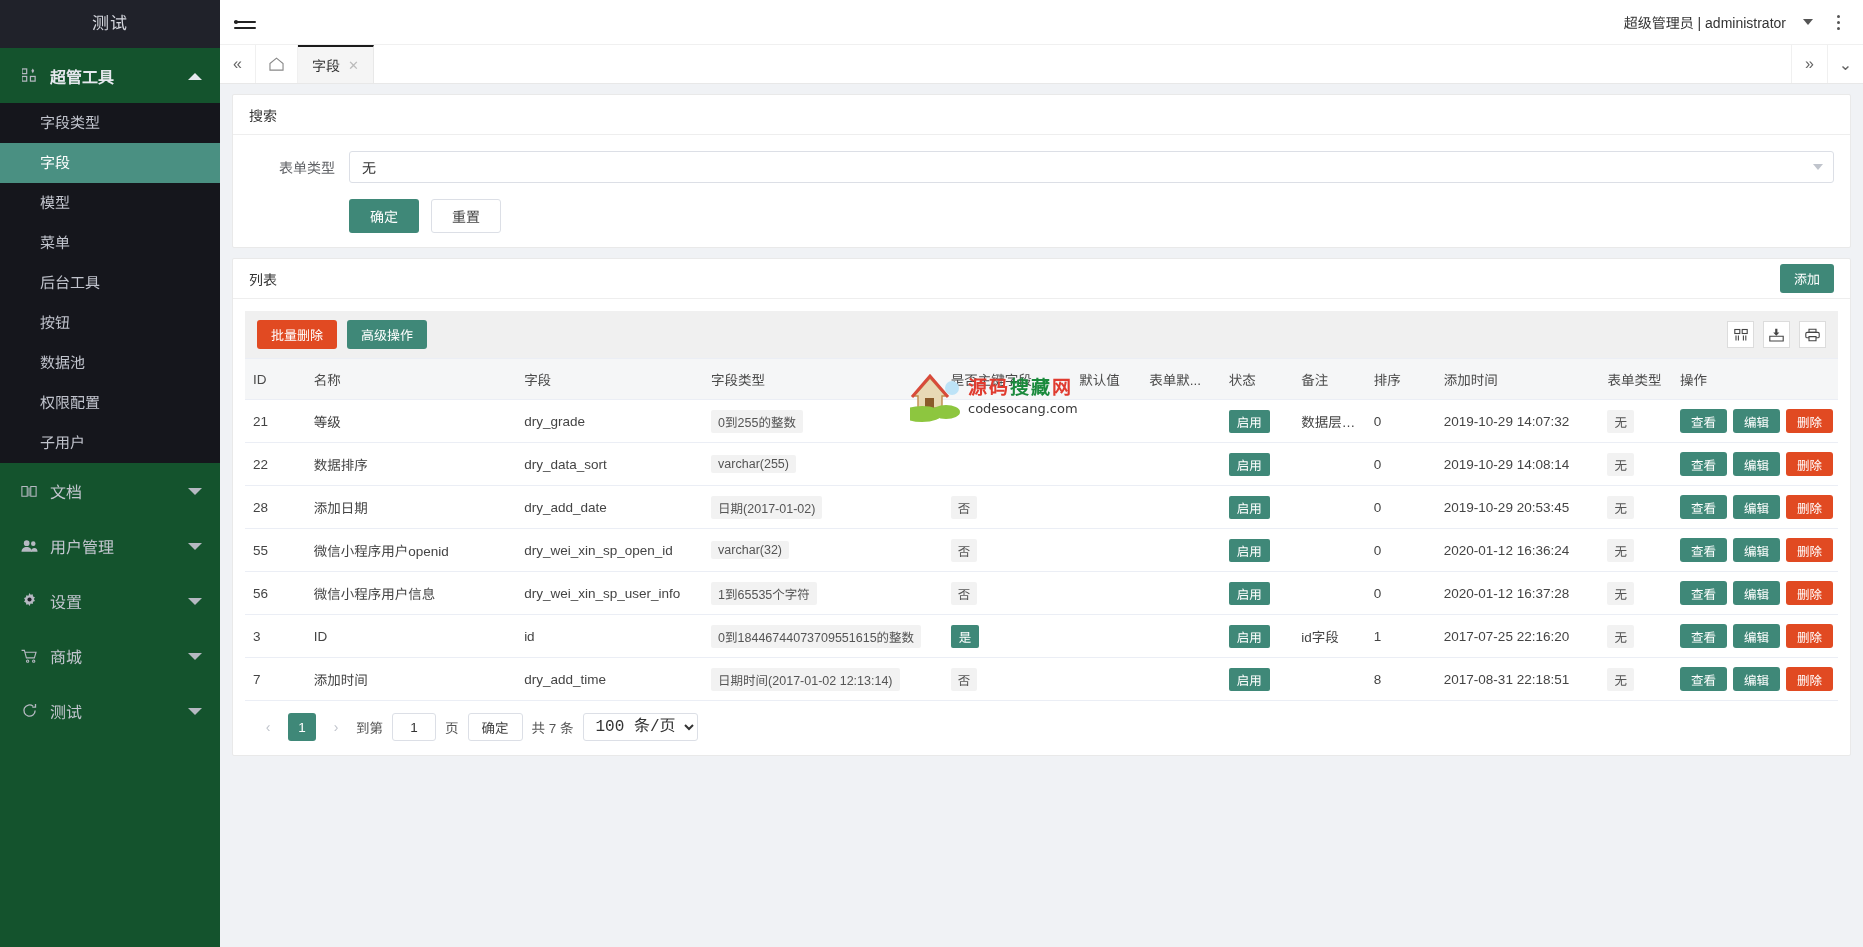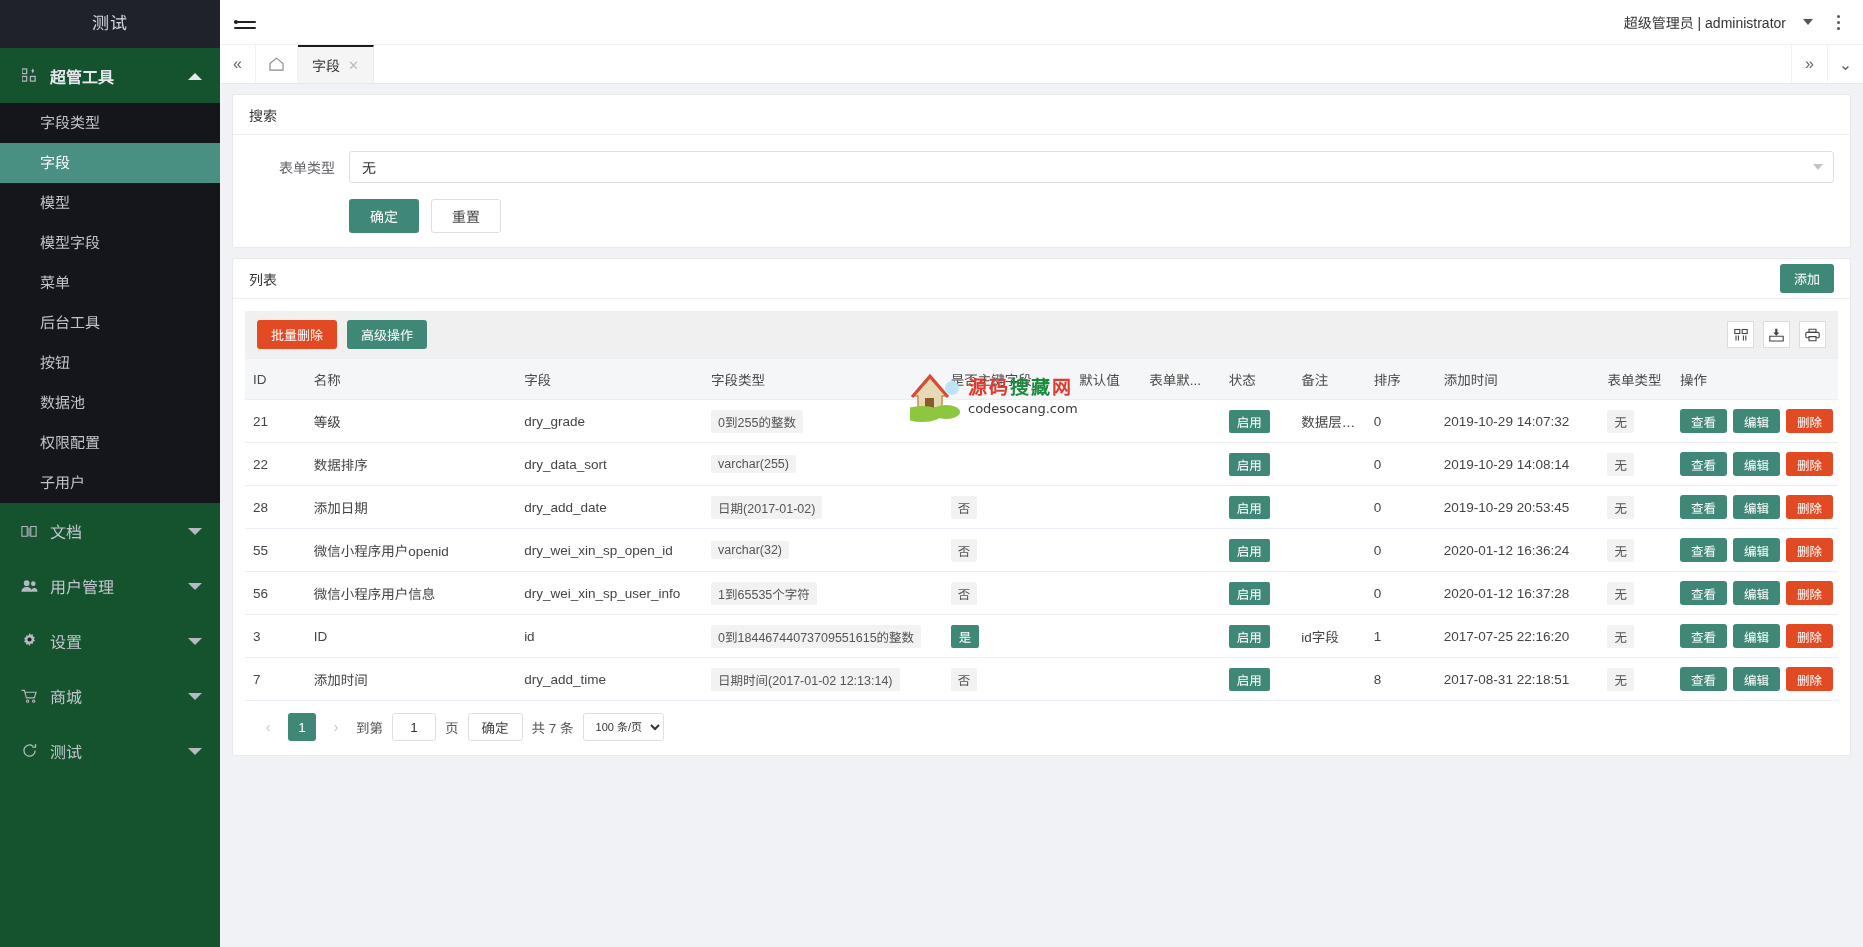--- a/index.html
+++ b/index.html
@@ -275,23 +275,23 @@
   }
   .pg-btn {
     height: 28px; padding: 0 13px;
     border: 1px solid #dcdfe6; border-radius: 3px;
     background: #fff; color: #444; font-size: 13.5px;
     display: flex; align-items: center; cursor: pointer;
   }
   .pg-select {
     height: 28px;
     border: 1px solid #dcdfe6; border-radius: 3px;
-    background: #fff; color: #333; font-size: 11px;
+    background: #fff; color: #333; font-size: 16px;
     padding: 0 4px 0 8px;
-    font-family: Liberation Sans, sans-serif;
+    font-family: Liberation Mono, monospace;
     cursor: pointer;
   }
 
   
   .watermark {
     position: absolute;
     left: 690px; top: 368px;
     width: 190px; height: 56px;
     pointer-events: none;
     z-index: 5;
@@ -314,21 +314,20 @@
         <path d="M11.5 0.5 L13 3 L11.5 5.5 L10 3 Z"></path>
       </svg>
     </span>
     <span class="glabel">超管工具</span>
     <span class="arrow up"></span>
   </div>
   <div class="sidebar-sub">
     <div class="sub-item">字段类型</div>
     <div class="sub-item active">字段</div>
     <div class="sub-item">模型</div>
-    <div class="sub-item">模型字段</div>
     <div class="sub-item">菜单</div>
     <div class="sub-item">后台工具</div>
     <div class="sub-item">按钮</div>
     <div class="sub-item">数据池</div>
     <div class="sub-item">权限配置</div>
     <div class="sub-item">子用户</div>
   </div>
 
   <div class="sidebar-group-head collapsed">
     <span class="gicon">

